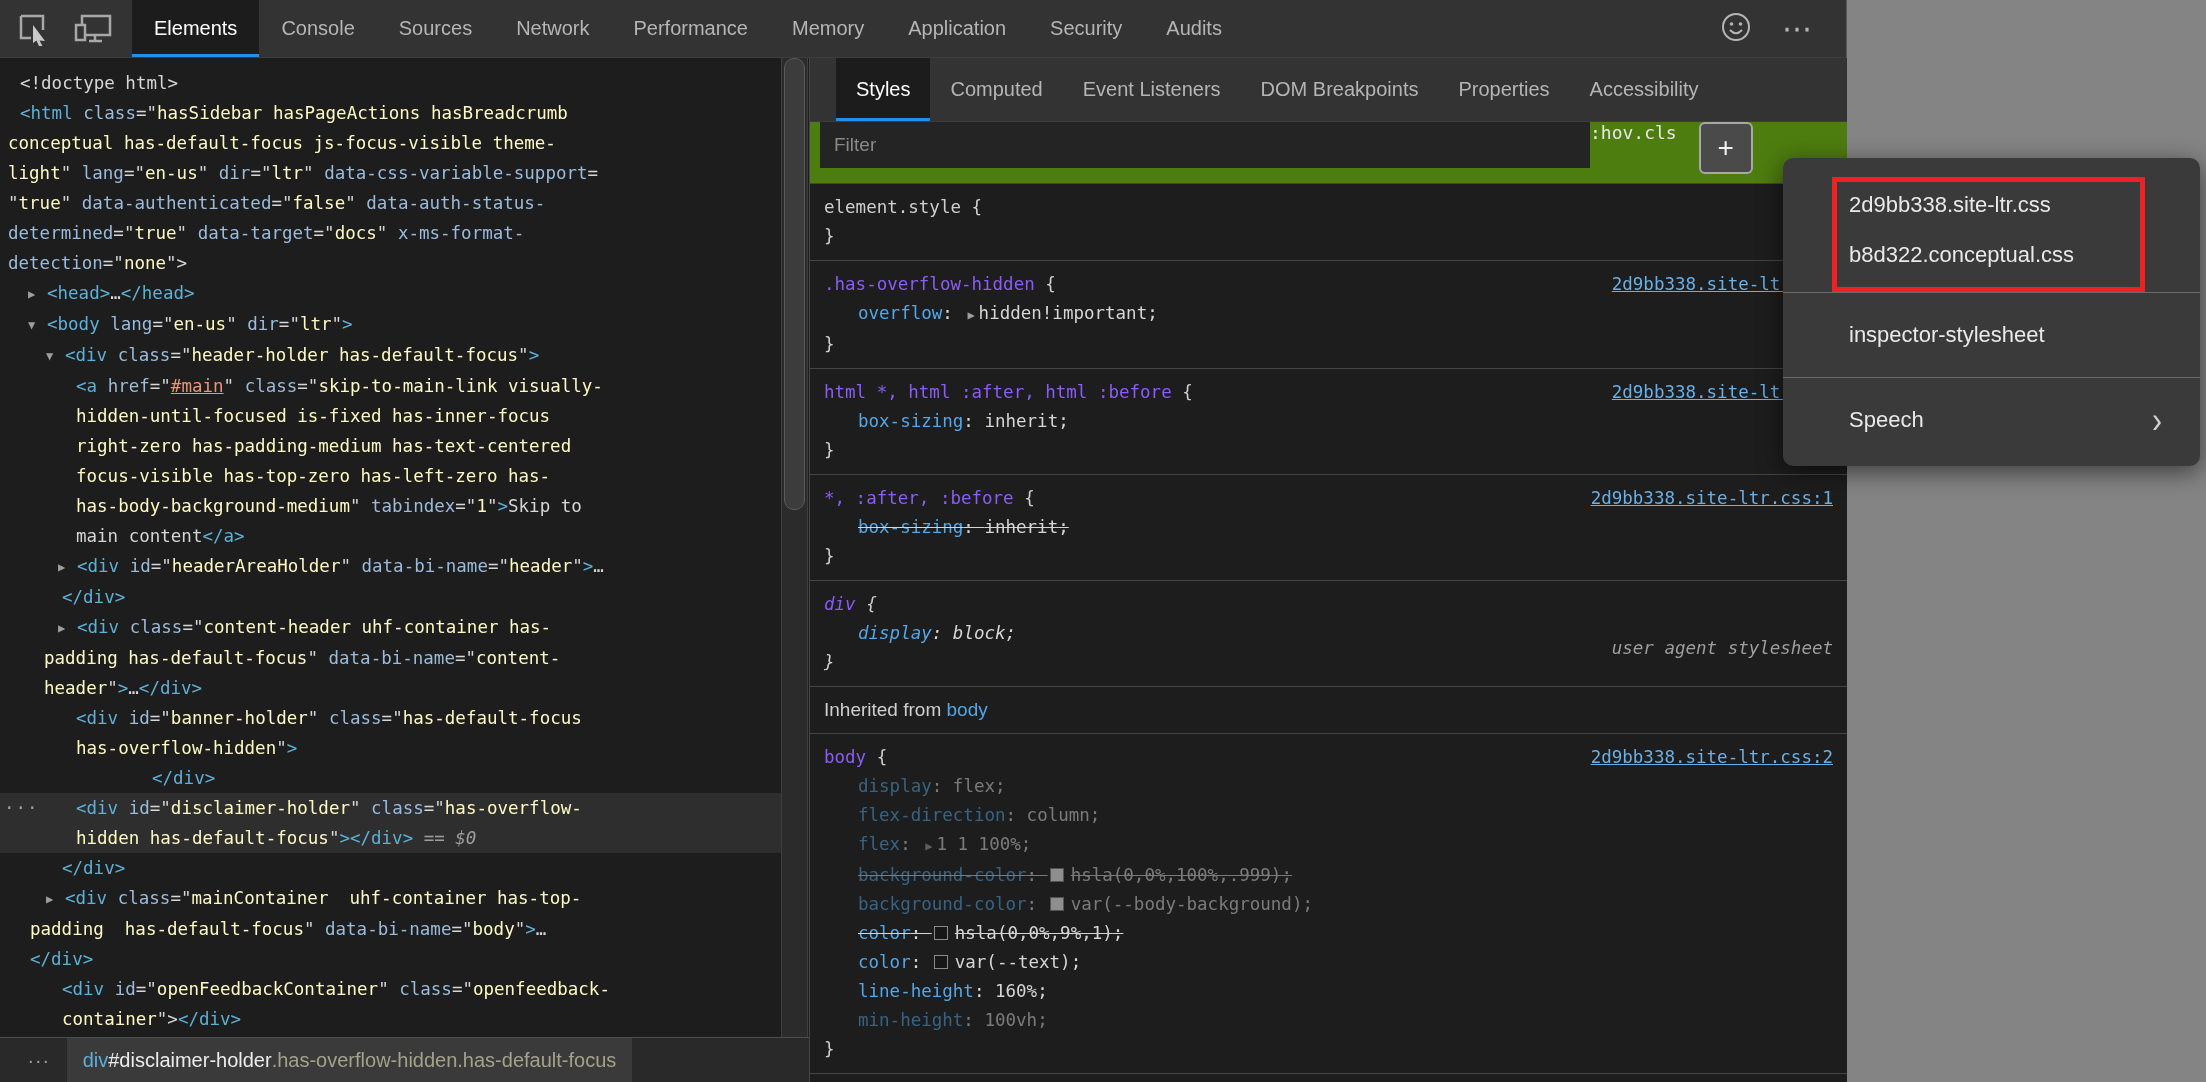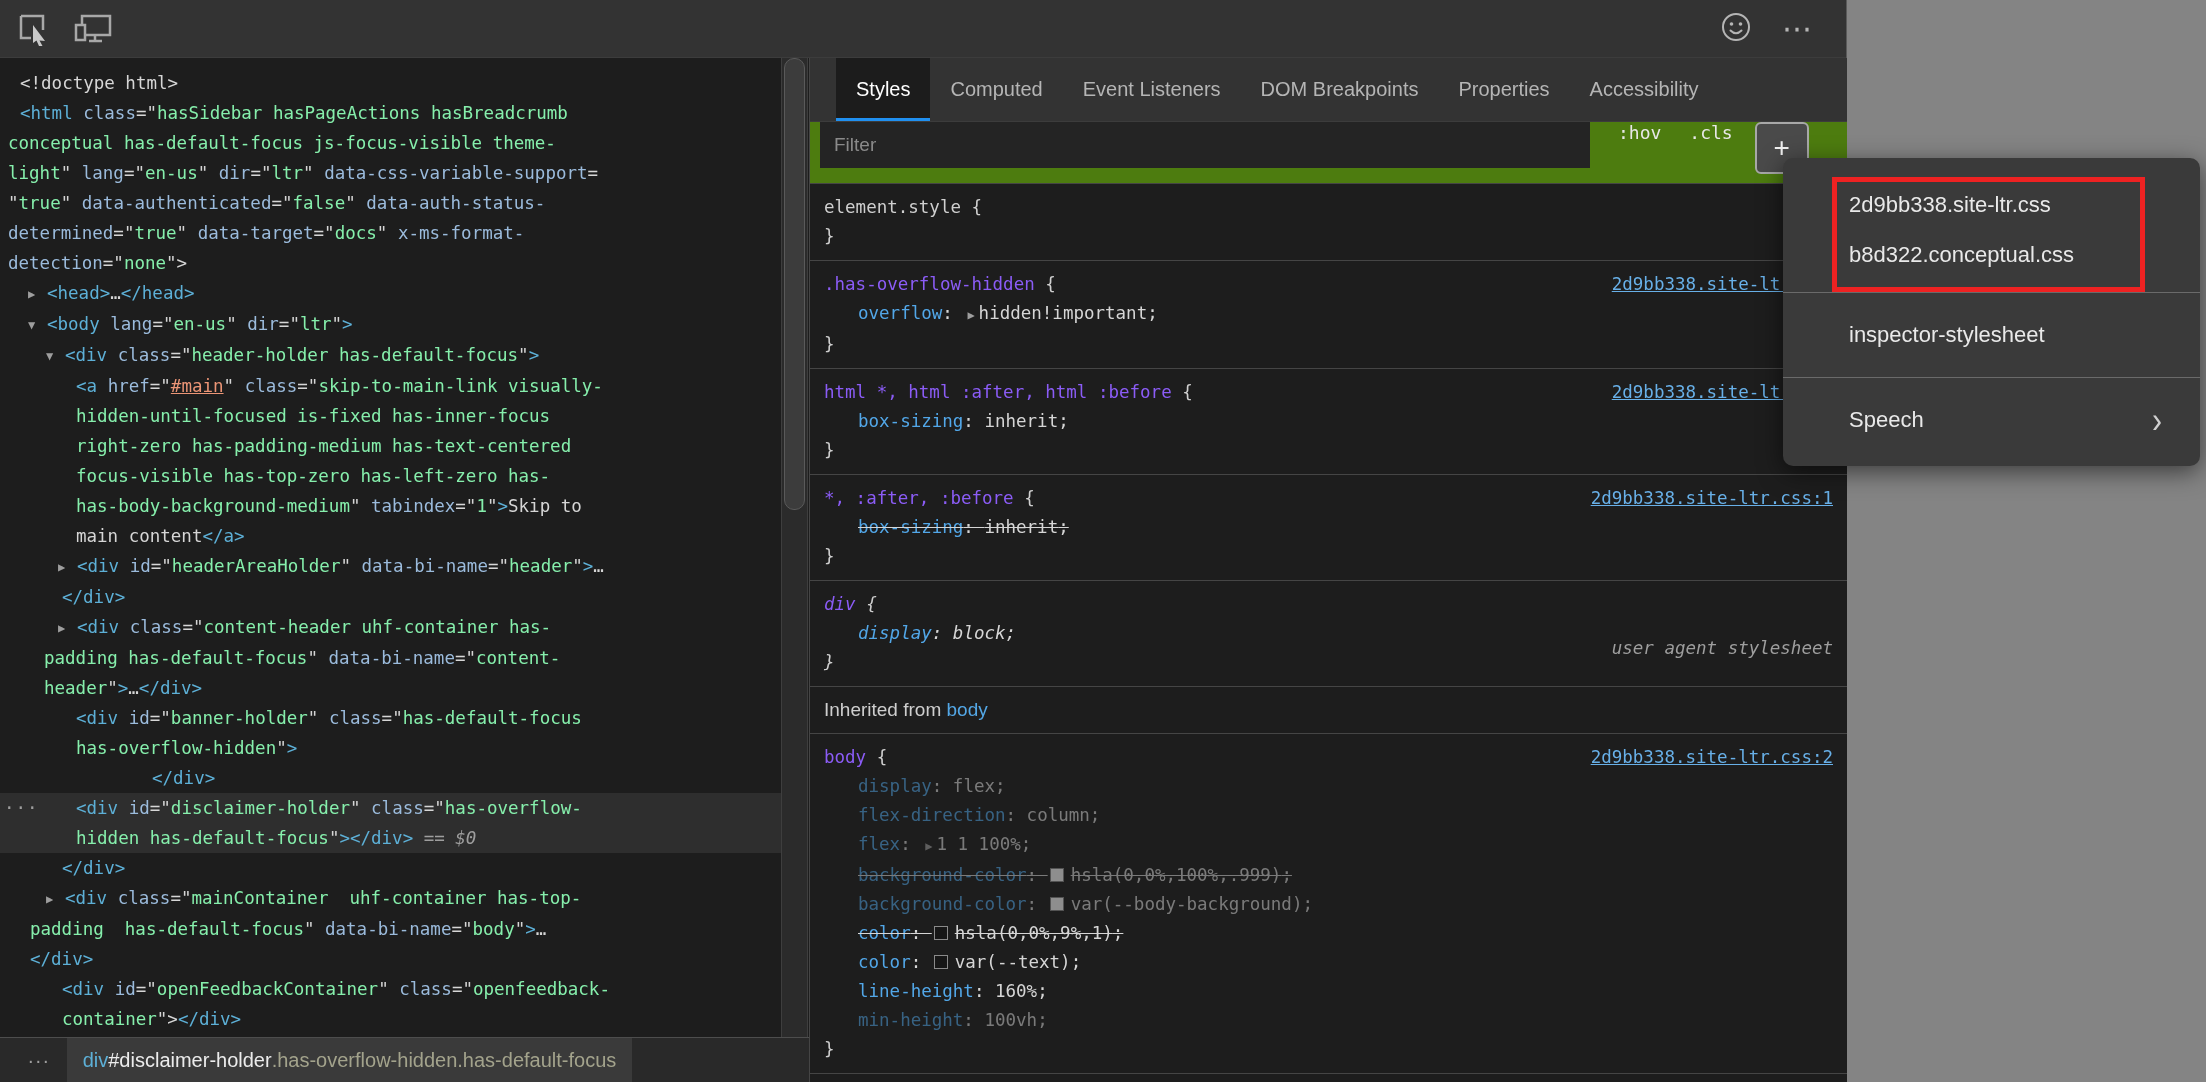--- a/index.html
+++ b/index.html
@@ -23,21 +23,21 @@
   
   #elements-panel { position:absolute; left:0; top:58px; width:781px; height:979px;
                     background:#1d1d1d; overflow:hidden; padding-top:10px;
                     font-family:"DejaVu Sans Mono", monospace; font-size:17.5px; }
   .line { position:relative; line-height:30px; white-space:pre; color:#d6d6d6; }
   .line.selected { background:#2e2e2e; }
   .arrow { display:inline-block; width:19px; color:#9e9e9e; font-size:12px; vertical-align:1px; }
   .gutter-dots { position:absolute; left:4px; top:0; color:#9e9e9e; letter-spacing:1px; }
   .t-tag { color:#5db0d7; }
   .t-attr { color:#9bbbdc; }
-  .t-val { color:#86efac; }
+  .t-val { color:#fef9c3; }
   .t-txt { color:#d6d6d6; }
   .t-gray { color:#9e9e9e; font-style:italic; }
   .t-lnk { color:#ec9576; text-decoration:underline; }
 
   
   #tree-scrollbar { position:absolute; left:781px; top:58px; width:27px; height:979px;
                     background:#2b2b2b; border-left:1px solid #3e3e3e; border-right:1px solid #3e3e3e; }
   #tree-thumb { position:absolute; left:2px; top:0; width:21px; height:452px;
                 background:#3c3c3c; border:1px solid #5a5a5a; border-radius:10px; }
 
@@ -59,21 +59,21 @@
   .side-tab { display:flex; align-items:center; padding:0 20px; color:#b5b5b5; font-size:20px; position:relative; }
   .side-tab.selected { background:#1c1c1c; color:#ffffff;margin-left:18px; }
   .side-tab.selected:after { content:""; position:absolute; left:0; right:0; bottom:0; height:3px; background:#2090f0; }
 
   #filter-row { height:62px; background:#4d7c0f; border-bottom:1px solid #454545;
                 display:flex; align-items:flex-start; padding:0 10px; }
   #filter-input { width:770px; height:46px; background:#242424; border:none; outline:none;
                   color:#d6d6d6; font-size:19px; padding:0 14px; }
   #filter-input::placeholder { color:#8a8a8a; }
   .pseudo-toggle { font-family:"DejaVu Sans Mono", monospace; font-size:18px; color:#e8e8e8;
-                   margin-left:28px; cursor:default; }
+                   cursor:default; }
   #new-rule-btn { width:54px; height:52px; margin-left:22px; background:#4a4a4a;
                   border:2px solid #a8a8a8; border-radius:6px; color:#f0f0f0; font-size:28px;
                   display:flex; align-items:center; justify-content:center; }
 
   #rules { font-family:"DejaVu Sans Mono", monospace; font-size:17.5px; }
   .rule { position:relative; padding:9px 0 9px 14px; border-bottom:1px solid #454545; line-height:29px; }
   .rule.ua { font-style:italic; }
   .sel { color:#8b5cf6; }
   .sel.elstyle { color:#cfcfcf; }
   .brace { color:#cfcfcf; }
@@ -119,20 +119,31 @@
         </svg>
       </span>
       <span>
         <svg width="40" height="34" viewBox="0 0 40 34">
           <rect x="10" y="4" width="28" height="19" fill="none" stroke="#a8a8a8" stroke-width="2.5"></rect>
           <rect x="4" y="13" width="9" height="15" fill="#333333" stroke="#a8a8a8" stroke-width="2.5"></rect>
           <path d="M23 23 v5 M17 29 h13" stroke="#a8a8a8" stroke-width="2.5" fill="none"></path>
         </svg>
       </span>
     </div>
+    <div id="main-tabs" style="display: flex;">
+        <div class="main-tab selected">Elements</div>
+        <div class="main-tab">Console</div>
+        <div class="main-tab">Sources</div>
+        <div class="main-tab">Network</div>
+        <div class="main-tab">Performance</div>
+        <div class="main-tab">Memory</div>
+        <div class="main-tab">Application</div>
+        <div class="main-tab">Security</div>
+        <div class="main-tab">Audits</div>
+      </div>
     <div id="topbar-right">
       <span>
         <svg width="32" height="32" viewBox="0 0 32 32">
           <circle cx="16" cy="16" r="13" fill="none" stroke="#b5b5b5" stroke-width="2"></circle>
           <circle cx="11.5" cy="13" r="1.8" fill="#b5b5b5"></circle>
           <circle cx="20.5" cy="13" r="1.8" fill="#b5b5b5"></circle>
           <path d="M10.5 19.5 q5.5 5.5 11 0" fill="none" stroke="#b5b5b5" stroke-width="2" stroke-linecap="round"></path>
         </svg>
       </span>
       <span style="font-size:30px;">⋯</span>

